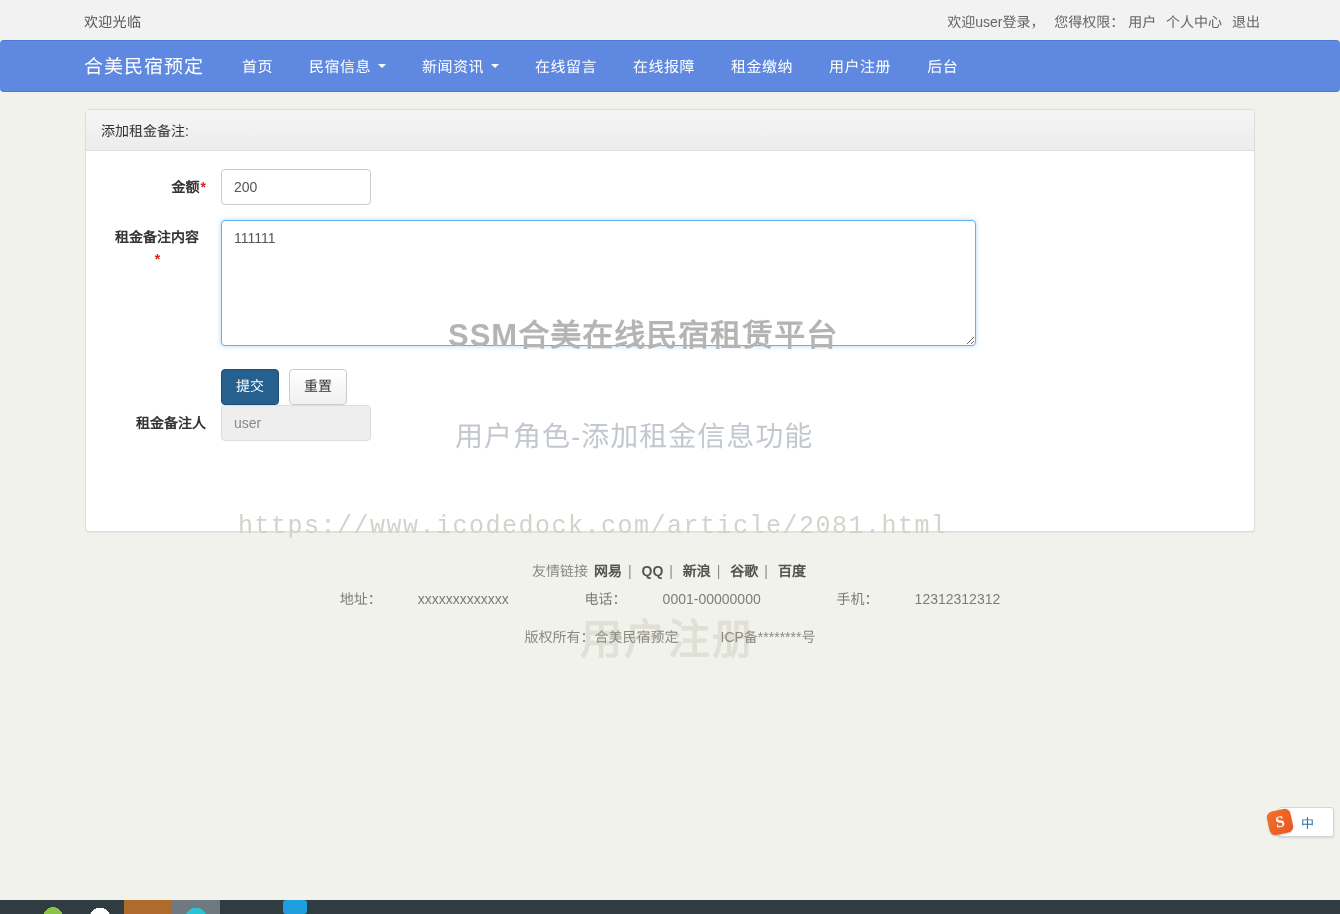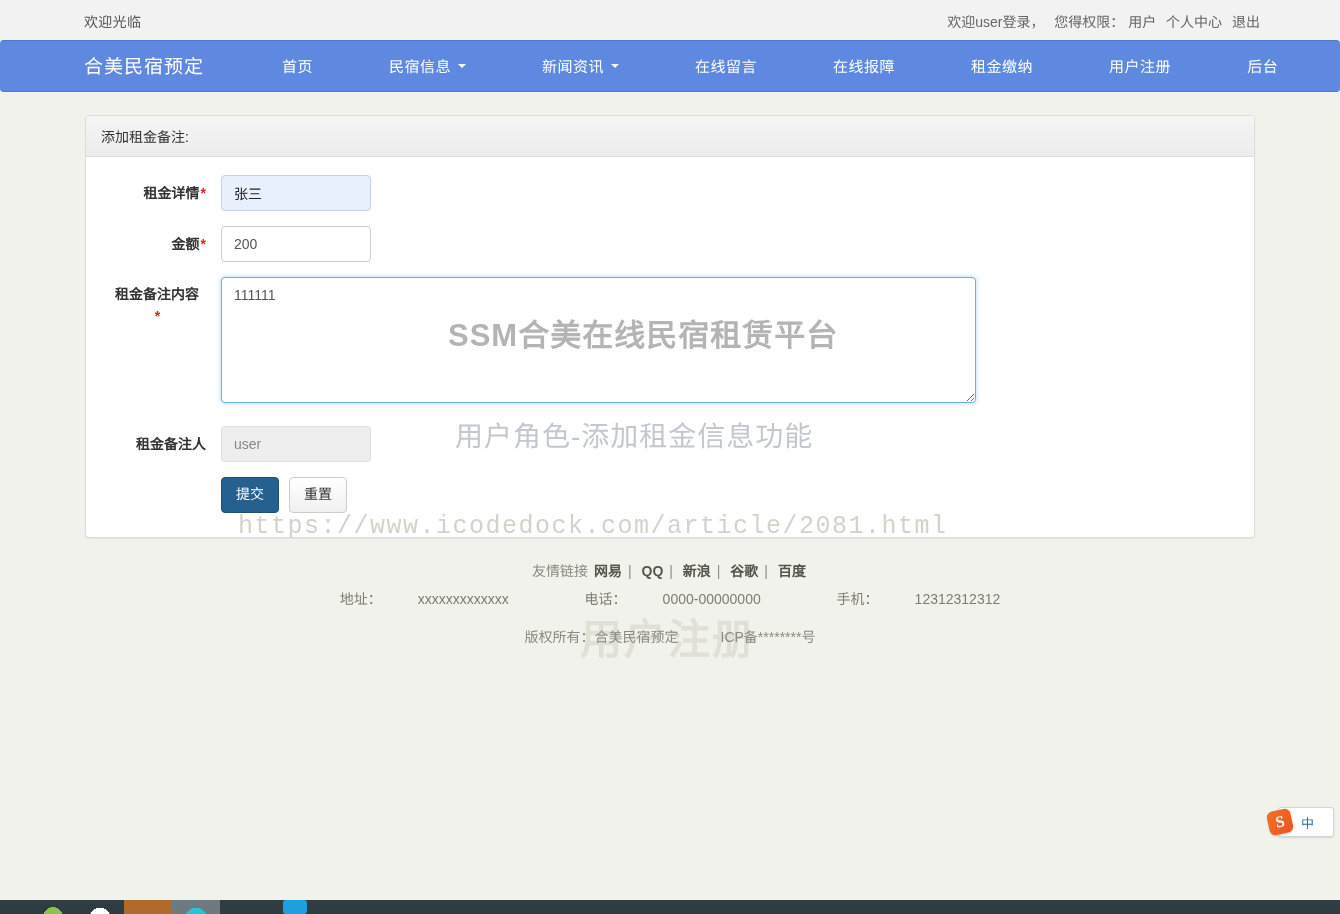--- a/index.html
+++ b/index.html
@@ -59,21 +59,20 @@
     border-left: none; border-right: none;
     border-radius: 4px;
     box-sizing: border-box;
   }
   .navbar-inner {
     position: relative;
     height: 100%;
     padding-left: 84px;
     display: flex;
     align-items: center;
-    gap: 40px;
   }
   .brand {
     color: #fff;
     font-size: 19px;
     font-weight: 400;
     letter-spacing: 1px;
     margin-right: 38px;
     cursor: pointer;
     text-decoration: none;
     line-height: 1;
@@ -97,21 +96,21 @@
     margin-left: 7px;
     border-left: 4px solid transparent;
     border-right: 4px solid transparent;
     border-top: 4px solid #fff;
     vertical-align: middle;
   }
 
   
   .container {
     position: absolute;
-    left: 85px; top: 115px;
+    left: 85px; top: 109px;
     width: 1170px;
   }
 
   
   .panel {
     border: 1px solid #ddd;
     border-radius: 4px;
     background: #fff;
     box-shadow: 0 1px 1px rgba(0,0,0,.05);
     position: relative;
@@ -374,61 +373,53 @@
   </div>
 </div>
 
 <div class="container">
   <div class="panel">
 
     <div class="panel-heading">添加租金备注:</div>
 
     <div class="panel-body">
 
-      <div class="form-group">
-        <div class="ctrl-label">
-          <span>租金详情</span><span class="req">*</span>
-        </div>
-        <div class="ctrl-wrap">
-          <input class="form-control autofilled" type="text" value="张三" style="">
-        </div>
-      </div>
 
       <div class="form-group">
         <div class="ctrl-label">
           <span>金额</span><span class="req">*</span>
         </div>
         <div class="ctrl-wrap">
           <input class="form-control" type="text" value="200" style="">
         </div>
       </div>
 
       <div class="form-group" style="margin-bottom:20px;">
         <div class="ctrl-label" style="text-align:center;padding-right:8px;padding-top:6px;line-height:22px;">
           <span>租金备注内容</span><br><span class="req">*</span>
         </div>
         <div class="ctrl-wrap">
           <textarea class="form-control" style="">111111</textarea>
-        </div>
-      </div>
-
-      <div class="form-group">
-        <div class="ctrl-label">
-          <span>租金备注人</span>
-        </div>
-        <div class="ctrl-wrap">
-          <input class="form-control" type="text" disabled="" value="user" style="">
         </div>
       </div>
 
       <div class="form-group btn-row" style="margin-bottom:0;">
         <div class="ctrl-label"></div>
         <div class="ctrl-wrap">
           <button type="button" class="btn btn-primary">提交</button>
           <button type="button" class="btn btn-default">重置</button>
+        </div>
+      </div>
+
+      <div class="form-group">
+        <div class="ctrl-label">
+          <span>租金备注人</span>
+        </div>
+        <div class="ctrl-wrap">
+          <input class="form-control" type="text" disabled="" value="user" style="">
         </div>
       </div>
 
     </div>
   </div>
 </div>
 
 <div class="wm wm-title">SSM合美在线民宿租赁平台</div>
 <div class="wm wm-sub">用户角色-添加租金信息功能</div>
 <div class="wm wm-logo">用户注册</div>
@@ -439,21 +430,21 @@
     <span class="label">友情链接</span>
     <a>网易</a><span class="sep">|</span>
     <a>QQ</a><span class="sep">|</span>
     <a>新浪</a><span class="sep">|</span>
     <a>谷歌</a><span class="sep">|</span>
     <a>百度</a>
   </div>
 
   <div class="line contact">
     <span><span>地址：</span><span>xxxxxxxxxxxxx</span></span>
-    <span><span>电话：</span><span>0000-00000000</span></span>
+    <span><span>电话：</span><span>0001-00000000</span></span>
     <span><span>手机：</span><span>12312312312</span></span>
   </div>
 
   <div class="line copy">
     <span>版权所有：合美民宿预定</span><span class="gap"></span><span>ICP备********号</span>
   </div>
 </div>
 
 <div class="ime">
   <div class="ime-logo">S</div>

